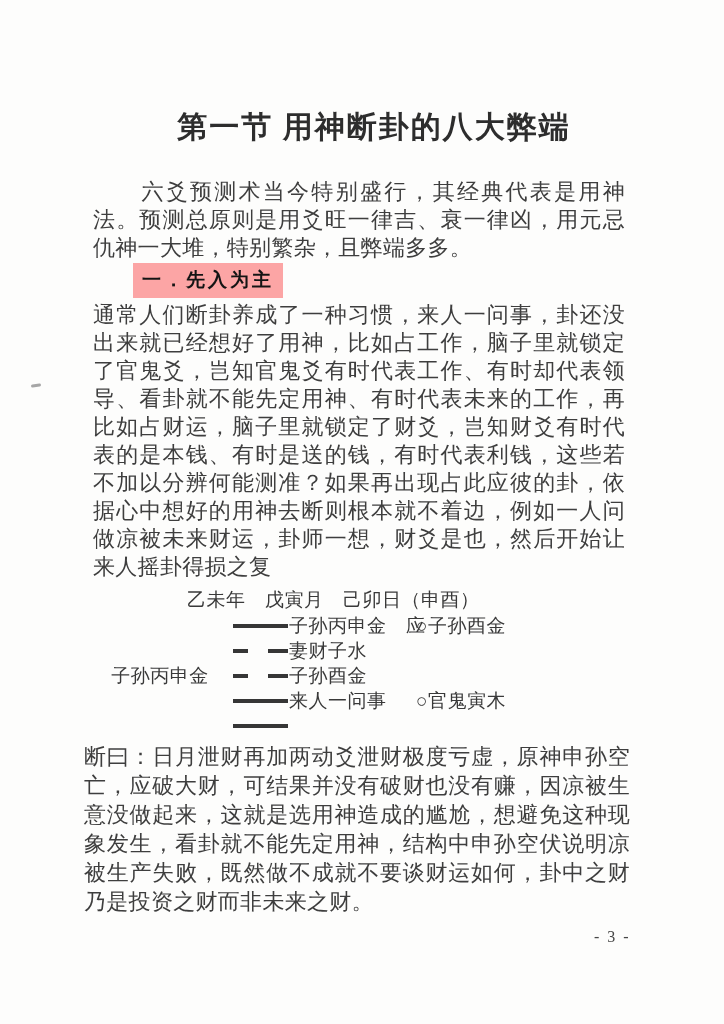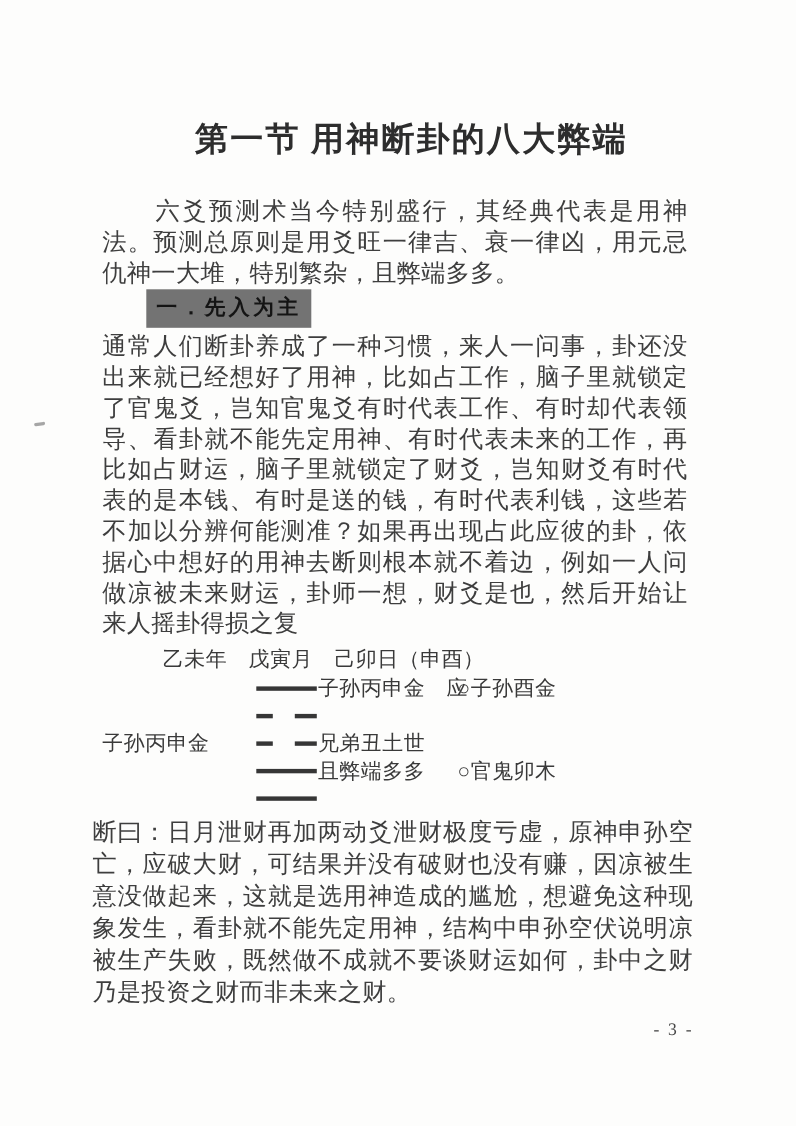--- a/index.html
+++ b/index.html
@@ -23,23 +23,23 @@
   .intro{margin-top:30px;text-indent:2.2em}
   .heading-row{margin:1px 0 0 40px;line-height:30px}
   .section-heading{
     display:inline-block;
     font-family:"Liberation Sans","DejaVu Sans",sans-serif;
     font-weight:bold;font-size:19px;color:#141414;
     padding:2px 9px 3px 9px;letter-spacing:3px;
   }
   .section-body{margin-top:3px}
   .hexagram{margin-top:5px;font-size:19px;color:#393939;letter-spacing:.5px}
-  .hex-date{margin-left:55px;line-height:27px;white-space:pre}
+  .hex-date{margin-left:94px;line-height:27px;white-space:pre}
   .hex-row{display:grid;grid-template-columns:134px 62px 127px auto;height:25px;align-items:center}
-  .hex-left{text-align:left;white-space:nowrap}
+  .hex-left{text-align:center;white-space:nowrap}
   .hex-glyph{display:flex;align-items:center;margin-left:6px;width:55px}
   .hex-glyph.broken{justify-content:space-between}
   .bar{height:4px;background:#363636}
   .hex-glyph.solid .bar{width:55px}
   .hex-glyph.broken .b1{width:15px}
   .hex-glyph.broken .b2{width:20px}
   .hex-label{white-space:pre}
   .hex-right{white-space:pre}
   .judgment{margin-top:4px;margin-left:-9px;margin-right:-5px;line-height:29px}
   .page-number{
@@ -54,21 +54,21 @@
 </head>
 <body>
 
 <div class="content">
 
   <h1 class="page-title">第一节 用神断卦的八大弊端</h1>
 
   <p class="para intro">六爻预测术当今特别盛行，其经典代表是用神法。预测总原则是用爻旺一律吉、衰一律凶，用元忌仇神一大堆，特别繁杂，且弊端多多。</p>
 
   <div class="heading-row">
-    <span class="section-heading" style="background: #737373;">一．先入为主</span>
+    <span class="section-heading" style="background: #fca5a5;">一．先入为主</span>
   </div>
 
   <p class="para section-body">通常人们断卦养成了一种习惯，来人一问事，卦还没出来就已经想好了用神，比如占工作，脑子里就锁定了官鬼爻，岂知官鬼爻有时代表工作、有时却代表领导、看卦就不能先定用神、有时代表未来的工作，再比如占财运，脑子里就锁定了财爻，岂知财爻有时代表的是本钱、有时是送的钱，有时代表利钱，这些若不加以分辨何能测准？如果再出现占此应彼的卦，依据心中想好的用神去断则根本就不着边，例如一人问做凉被未来财运，卦师一想，财爻是也，然后开始让来人摇卦得损之复</p>
 
   <div class="hexagram">
     <div class="hex-date">乙未年　戊寅月　己卯日（申酉）</div>
     <div>
         <div class="hex-row">
           <span class="hex-left"></span>
           <span class="hex-glyph solid">
@@ -76,38 +76,39 @@
           </span>
           <span class="hex-label">子孙丙申金　应</span>
           <span class="hex-right">○子孙酉金</span>
         </div>
         <div class="hex-row">
           <span class="hex-left"></span>
           <span class="hex-glyph broken">
             <span class="bar b1" style="background: rgb(54, 54, 54);"></span>
             <span class="bar b2" style="background: rgb(54, 54, 54);"></span>
           </span>
+          <span class="hex-label">妻财子水</span>
           <span class="hex-right"></span>
         </div>
         <div class="hex-row">
           <span class="hex-left">子孙丙申金</span>
           <span class="hex-glyph broken">
             <span class="bar b1" style="background: rgb(54, 54, 54);"></span>
             <span class="bar b2" style="background: rgb(54, 54, 54);"></span>
           </span>
-          <span class="hex-label">兄弟丑土世</span>
+          <span class="hex-label">子孙酉金</span>
           <span class="hex-right"></span>
         </div>
         <div class="hex-row">
           <span class="hex-left"></span>
           <span class="hex-glyph solid">
             <span class="bar" style="background: rgb(54, 54, 54);"></span>
           </span>
-          <span class="hex-label">且弊端多多</span>
-          <span class="hex-right">○官鬼卯木</span>
+          <span class="hex-label">来人一问事</span>
+          <span class="hex-right">○官鬼寅木</span>
         </div>
         <div class="hex-row">
           <span class="hex-left"></span>
           <span class="hex-glyph solid">
             <span class="bar" style="background: rgb(54, 54, 54);"></span>
           </span>
           <span class="hex-right"></span>
         </div>
       </div>
   </div>

